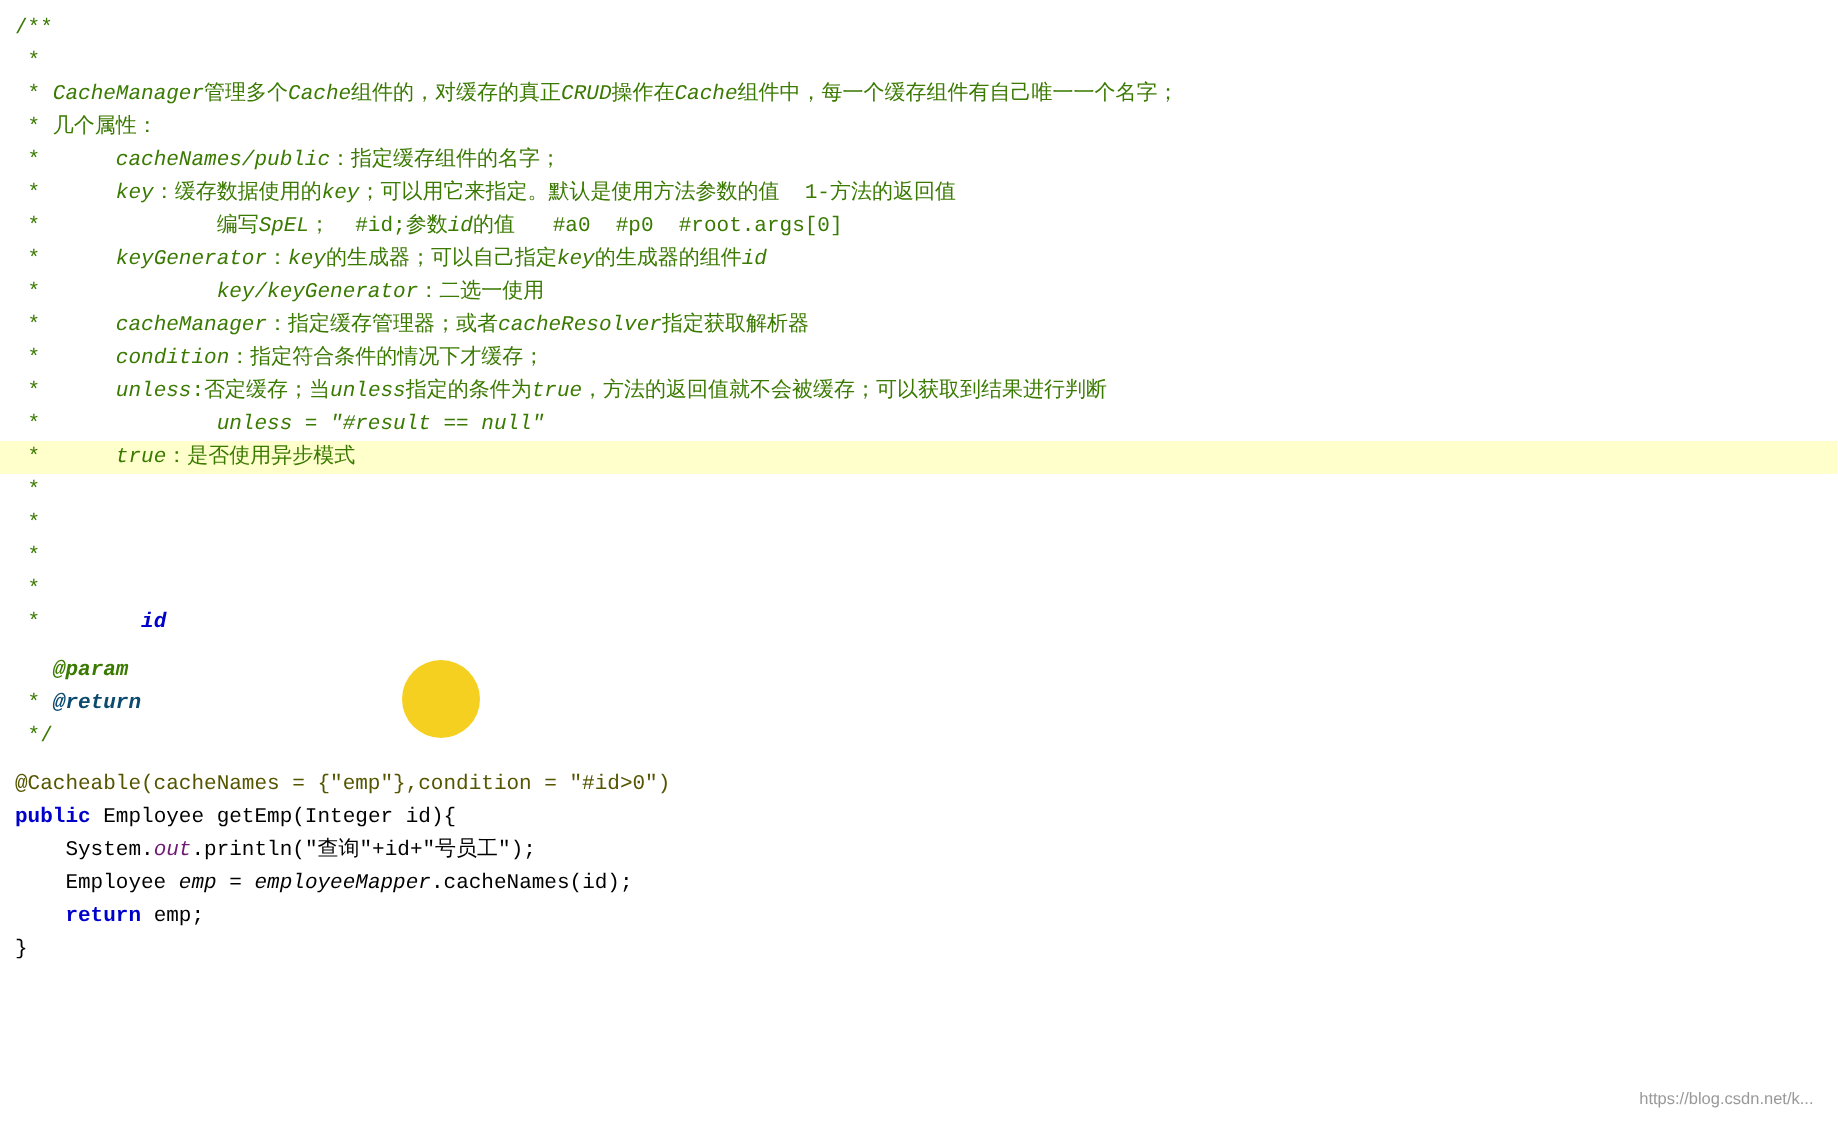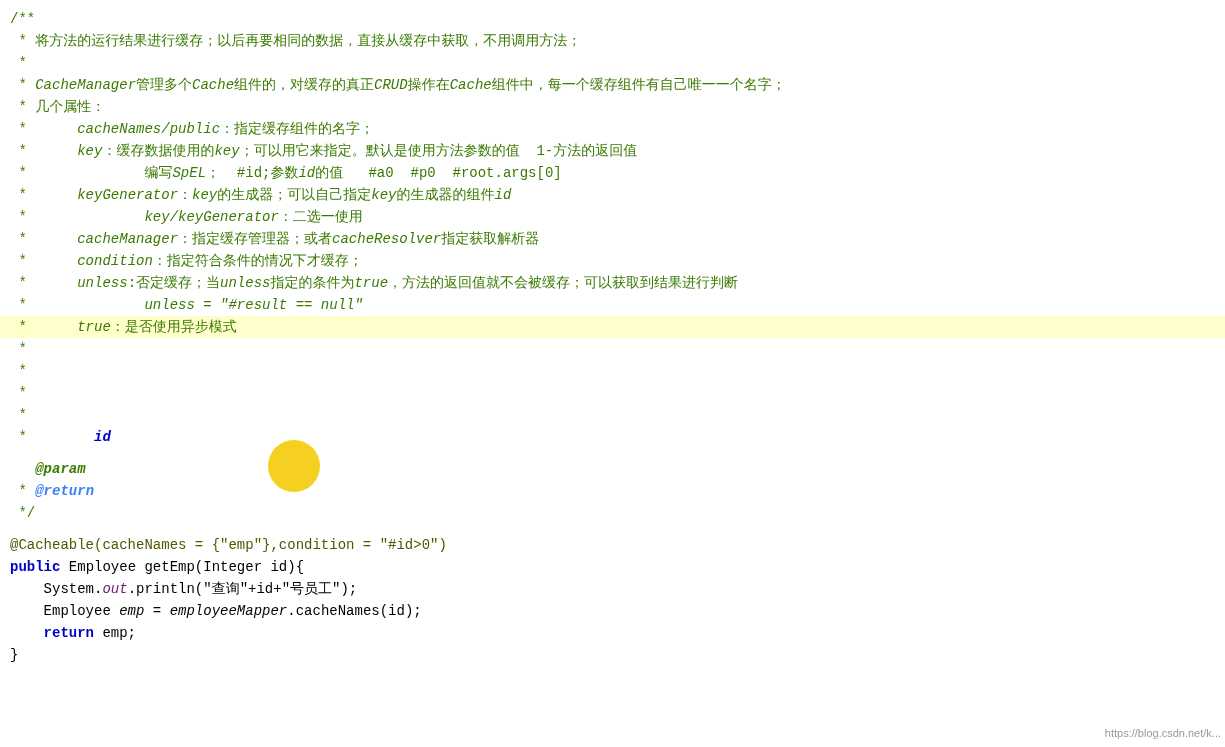--- a/index.html
+++ b/index.html
@@ -58,38 +58,35 @@
       height: 52px;
       background-color: #f5d020;
       border-radius: 50%;
       left: 268px;
       top: 440px;
     }
 
     .watermark {
       position: absolute;
       bottom: 8px;
-      right: 4px;
+      right: 16px;
       color: #999999;
       font-size: 11px;
       font-family: Arial, sans-serif;
     }
   </style>
 </head>
 <body>
 
 <div class="code-container">
 
   <div class="code-line">
     <span class="comment">/**</span>
   </div>
 
-  <div class="code-line">
-    <span class="comment"> * 将方法的运行结果进行缓存；以后再要相同的数据，直接从缓存中获取，不用调用方法；</span>
-  </div>
 
   <div class="code-line">
     <span class="comment"> *</span>
   </div>
 
   <div class="code-line">
     <span class="comment"> * <em>CacheManager</em>管理多个<em>Cache</em>组件的，对缓存的真正<em>CRUD</em>操作在<em>Cache</em>组件中，每一个缓存组件有自己唯一一个名字；</span>
   </div>
 
   <div class="code-line">
@@ -152,21 +149,21 @@
     <span class="comment"> *</span>
   </div>
 
   <div class="yellow-circle"></div>
 
   <div class="code-line">
     <span class="comment"> * </span><span style="color:#3a7a00; font-style:italic; font-weight:bold;margin-top:32px;">@param</span><span class="comment"> </span><span style="color:#0000cc; font-style:italic; font-weight:bold;">id</span>
   </div>
 
   <div class="code-line">
-    <span class="comment"> * </span><span style="color:#3b82f6; font-style:italic; font-weight:bold;">@return</span>
+    <span class="comment"> * </span><span style="color:#0c4a6e; font-style:italic; font-weight:bold;">@return</span>
   </div>
 
   <div class="code-line">
     <span class="comment"> */</span>
   </div>
 
   <div class="code-line">
     <span style="color:#555500;margin-top:10px;">@Cacheable(cacheNames = {"emp"},condition = "#id&gt;0")</span>
   </div>
 

